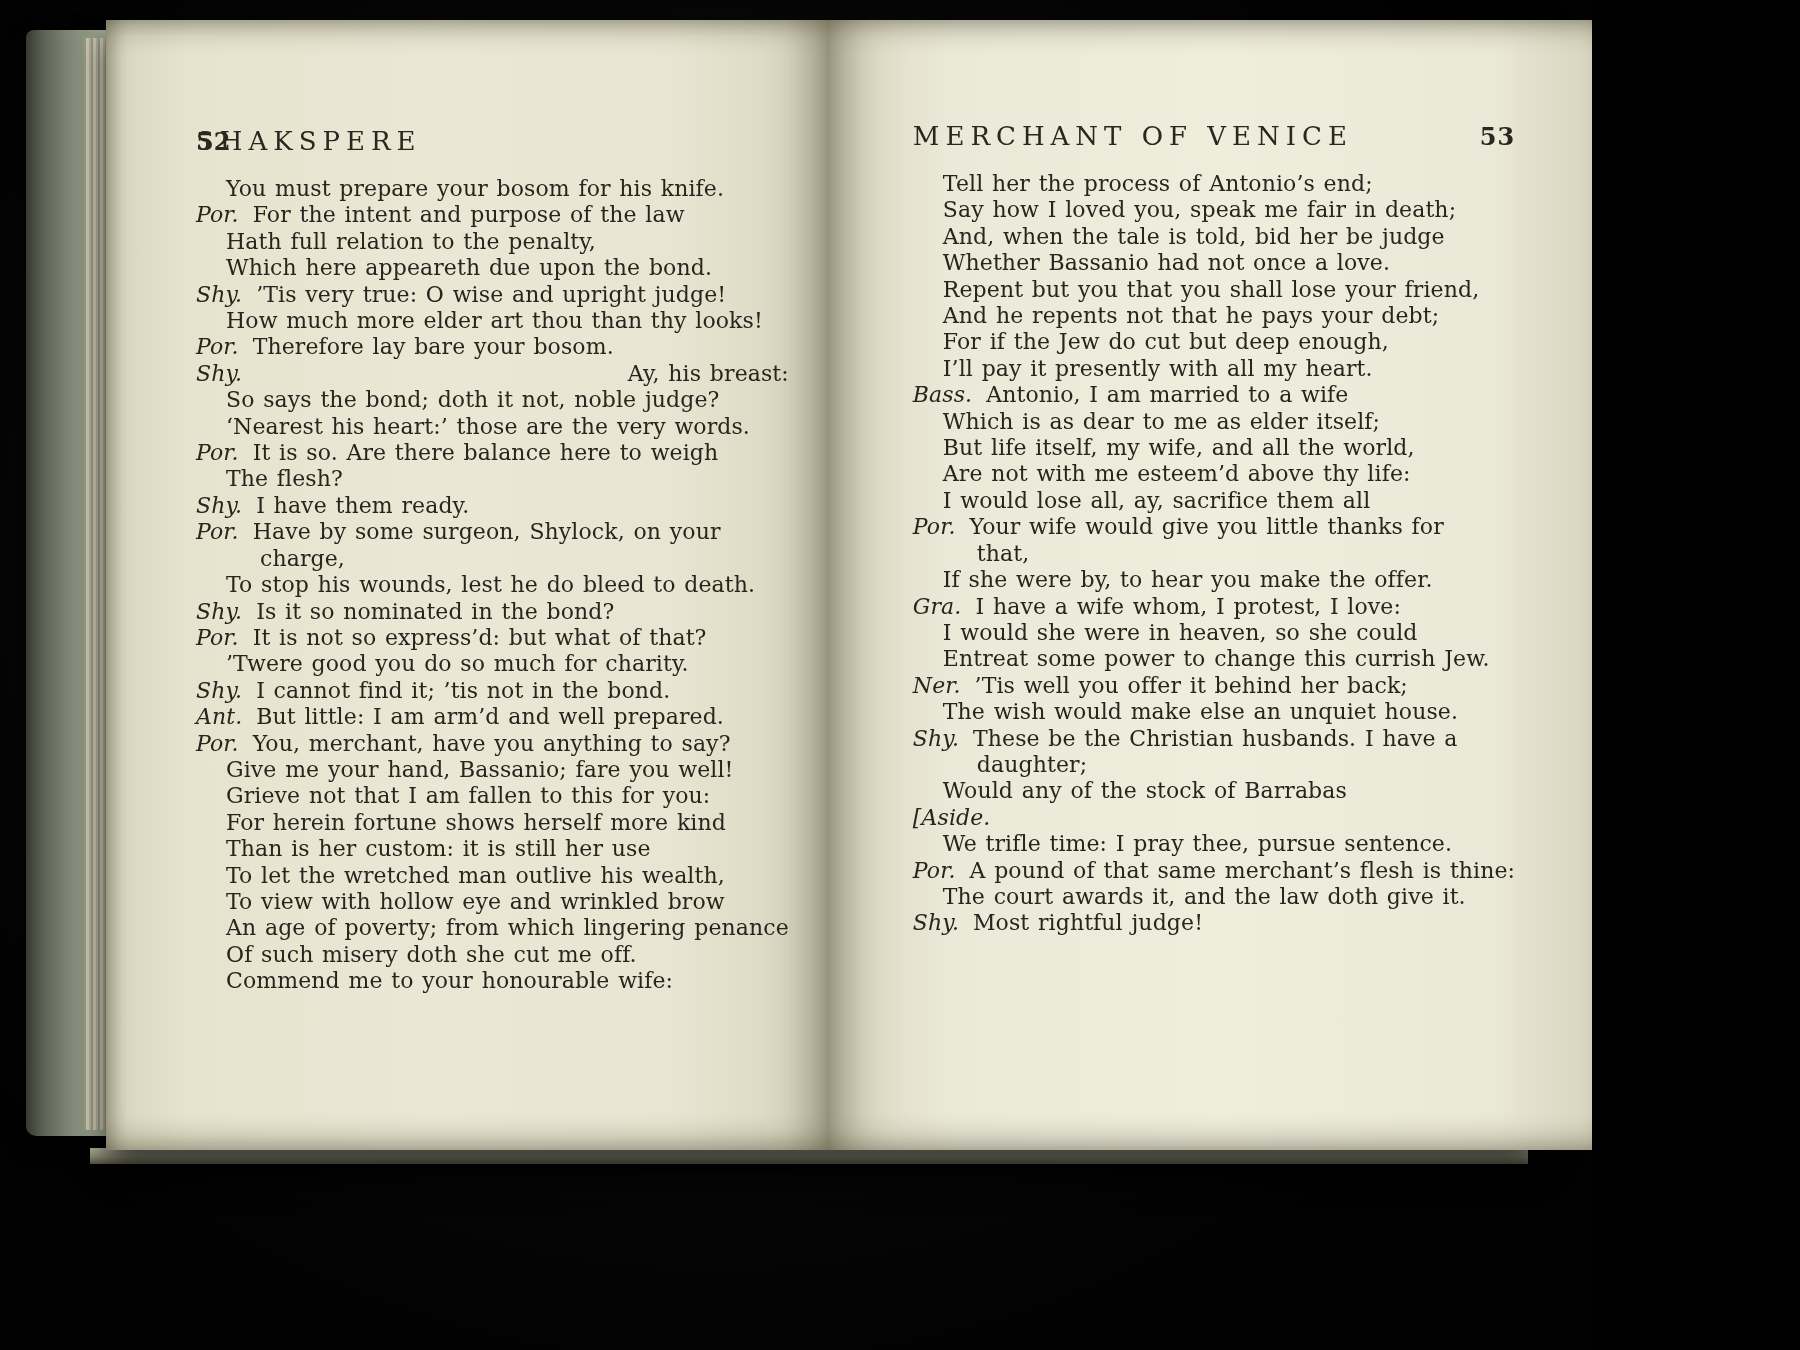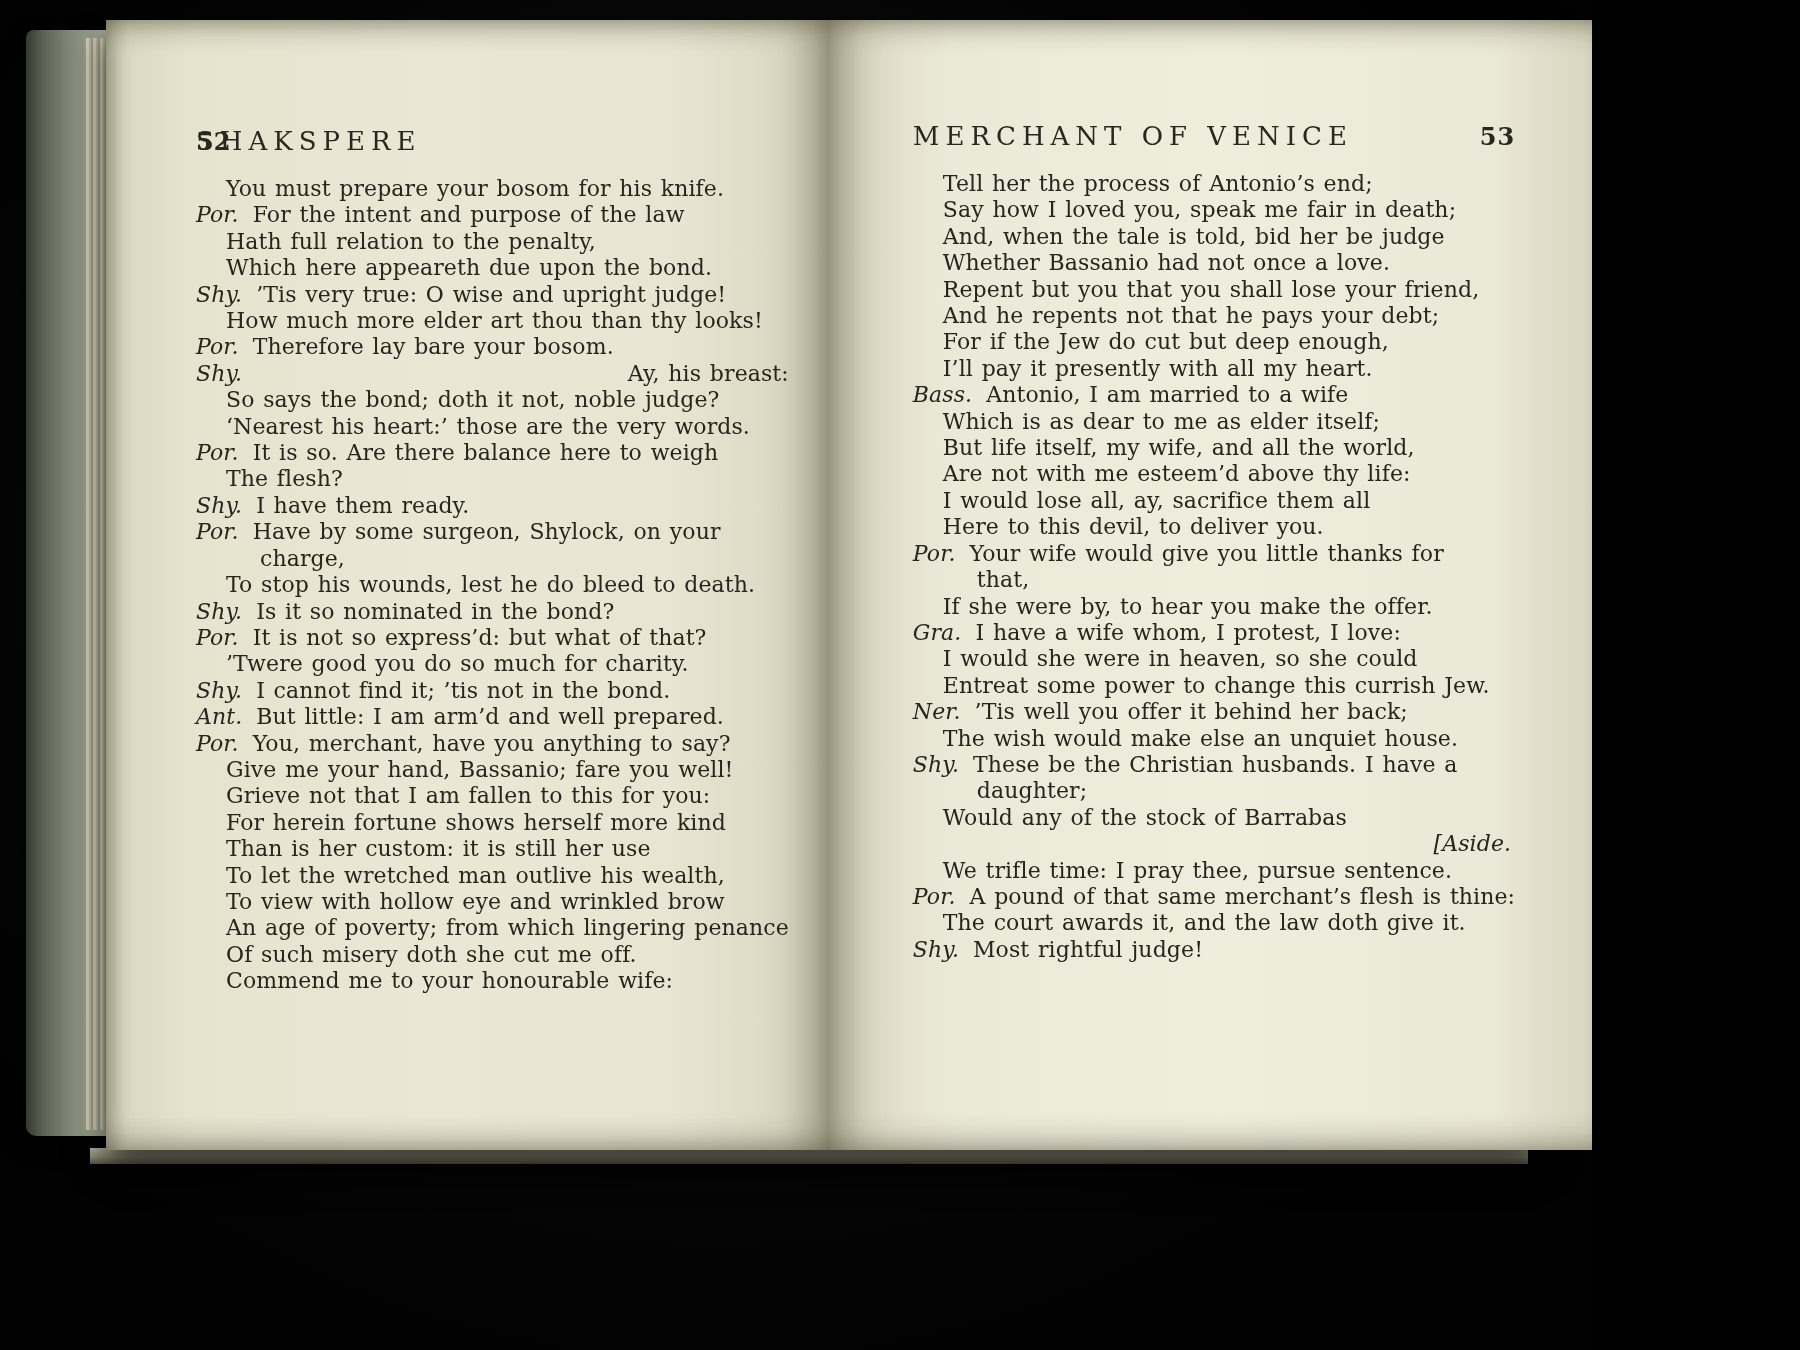--- a/index.html
+++ b/index.html
@@ -78,21 +78,21 @@
     color: #27251e;
     font-size: 22px;
     line-height: 26.4px;
     word-spacing: 1.6px;
     letter-spacing: 0.1px;
   }
   .line { white-space: nowrap; }
   .line.cont  { padding-left: 30px; }
   .line.wrap  { padding-left: 64px; }
   .line.split { display: flex; justify-content: space-between; }
-  .line.aside { text-align: right; font-style: italic; padding-right: 4px; }
+  .line.aside { text-align: left; font-style: italic; padding-right: 4px; }
   .speaker { font-style: italic; padding-right: 14px; }
 </style>
 </head>
 <body>
 
 <div id="stage">
   <div class="book">
     <div class="cover-edge"></div>
     <div class="stack-left"></div>
     <div class="stack-right"></div>
@@ -157,21 +157,20 @@
               <div class="line cont"><span class="line-text">Whether Bassanio had not once a love.</span></div>
               <div class="line cont"><span class="line-text">Repent but you that you shall lose your friend,</span></div>
               <div class="line cont"><span class="line-text">And he repents not that he pays your debt;</span></div>
               <div class="line cont"><span class="line-text">For if the Jew do cut but deep enough,</span></div>
               <div class="line cont"><span class="line-text">I’ll pay it presently with all my heart.</span></div>
               <div class="line speech"><span class="speaker">Bass.</span><span class="line-text">Antonio, I am married to a wife</span></div>
               <div class="line cont"><span class="line-text">Which is as dear to me as elder itself;</span></div>
               <div class="line cont"><span class="line-text">But life itself, my wife, and all the world,</span></div>
               <div class="line cont"><span class="line-text">Are not with me esteem’d above thy life:</span></div>
               <div class="line cont"><span class="line-text">I would lose all, ay, sacrifice them all</span></div>
-              <div class="line cont"><span class="line-text">Here to this devil, to deliver you.</span></div>
               <div class="line speech"><span class="speaker">Por.</span><span class="line-text">Your wife would give you little thanks for</span></div>
               <div class="line wrap"><span class="line-text">that,</span></div>
               <div class="line cont"><span class="line-text">If she were by, to hear you make the offer.</span></div>
               <div class="line speech"><span class="speaker">Gra.</span><span class="line-text">I have a wife whom, I protest, I love:</span></div>
               <div class="line cont"><span class="line-text">I would she were in heaven, so she could</span></div>
               <div class="line cont"><span class="line-text">Entreat some power to change this currish Jew.</span></div>
               <div class="line speech"><span class="speaker">Ner.</span><span class="line-text">’Tis well you offer it behind her back;</span></div>
               <div class="line cont"><span class="line-text">The wish would make else an unquiet house.</span></div>
               <div class="line speech"><span class="speaker">Shy.</span><span class="line-text">These be the Christian husbands.  I have a</span></div>
               <div class="line wrap"><span class="line-text">daughter;</span></div>

